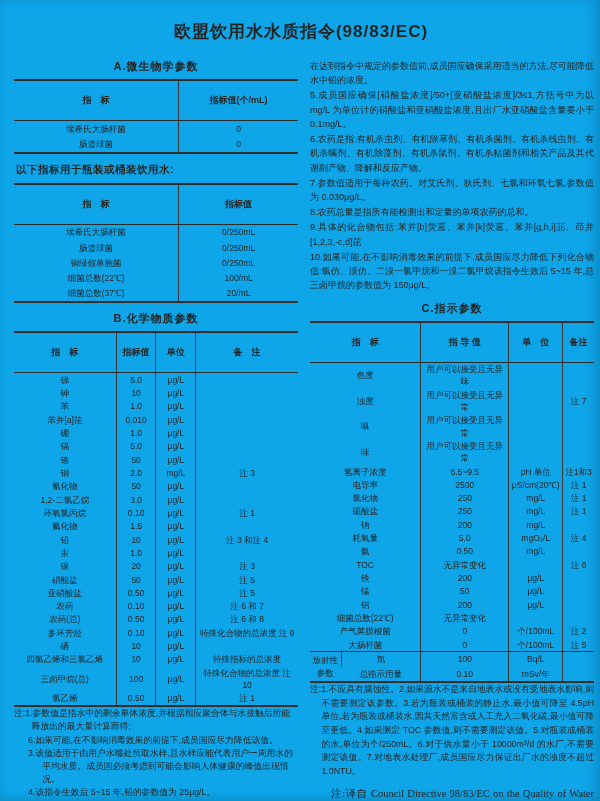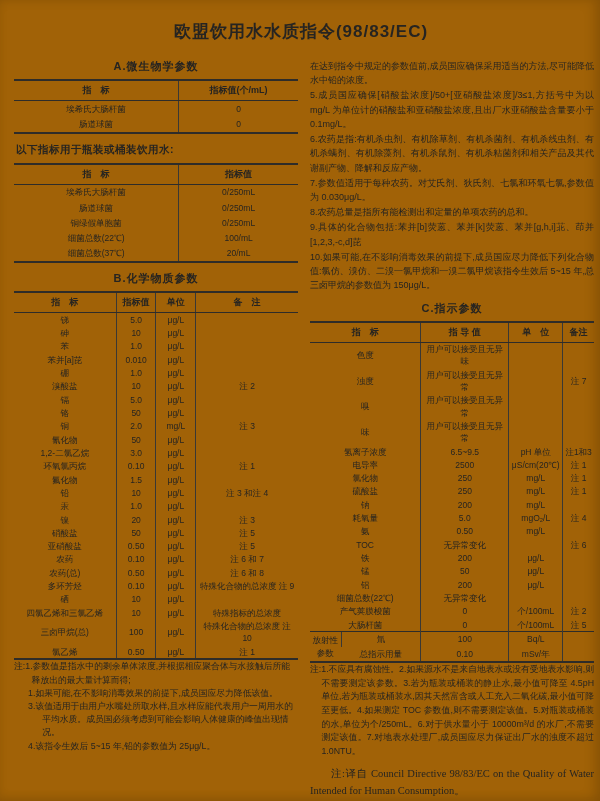--- a/index.html
+++ b/index.html
@@ -1,31 +1,31 @@
 <!DOCTYPE html>
 <html><head>
 <meta charset="utf-8">
 <style>
   * { margin:0; padding:0; box-sizing:border-box; }
   html,body { width:600px; height:801px; }
   body { background:#e8e6e2; font-family:"Liberation Sans", sans-serif; color:#262421; overflow:hidden; }
-  .page { width:600px; height:801px; background:#a16207; padding:14px 12px 10px 14px;
+  .page { width:600px; height:801px; background:#0ea5e9; padding:14px 12px 10px 14px;
           box-shadow:inset -6px 0 12px rgba(0,0,0,.12), inset 0 -4px 10px rgba(0,0,0,.06); }
   .title { text-align:center; font-size:17px; font-weight:bold; letter-spacing:1px; margin:6px 0 16px 0; }
   .columns { display:flex; gap:12px; }
   .col { width:284px; flex:0 0 284px; }
 
   h2.sec { text-align:center; font-size:11px; font-weight:bold; margin:8px 0 5px 0; letter-spacing:1px; }
   .col-left h2.first { margin-top:0; }
 
   table.tbl { width:100%; border-collapse:collapse; table-layout:fixed;
               border-top:2px solid #2e2c29; border-bottom:2px solid #2e2c29; }
   table.tbl th, table.tbl td { text-align:center; vertical-align:middle; padding:1px 2px;
               font-size:8.5px; line-height:1.45; }
-  table.tbl thead th { border-bottom:1px solid #2e2c29; font-weight:bold; font-size:9px; padding:3px 2px; }
+  table.tbl thead th { border-bottom:1px solid #2e2c29; font-weight:bold; font-size:9px; padding:13px 2px; }
   table.tbl td + td, table.tbl th + th { border-left:1px solid #3a3834; }
 
   table.tbl-a { margin-bottom:4px; }
   table.tbl-a td { padding:1.5px 2px; }
 
   .bottled { font-weight:bold; font-size:10.5px; margin:9px 0 6px 2px; letter-spacing:.5px; }
 
   table.tbl-b td { padding:0.5px 2px; }
 
   .notes-b { }
@@ -160,26 +160,20 @@
               <td>μg/L</td>
               <td></td>
             </tr>
             <tr>
               <td>硼</td>
               <td>1.0</td>
               <td>μg/L</td>
               <td></td>
             </tr>
             <tr>
-              <td>溴酸盐</td>
-              <td>10</td>
-              <td>μg/L</td>
-              <td>注 2</td>
-            </tr>
-            <tr>
               <td>镉</td>
               <td>5.0</td>
               <td>μg/L</td>
               <td></td>
             </tr>
             <tr>
               <td>铬</td>
               <td>50</td>
               <td>μg/L</td>
               <td></td>
@@ -284,21 +278,21 @@
               <td>氯乙烯</td>
               <td>0.50</td>
               <td>μg/L</td>
               <td>注 1</td>
             </tr>
           </tbody>
       </table>
 
       <div class="notes-b">
           <p>注:1.参数值是指水中的剩余单体浓度,并根据相应聚合体与水接触后所能释放出的最大量计算而得;</p>
-          <p>1.如果可能,在不影响消毒效果的前提下,成员国应尽力降低该值。</p>
+          <p>6.如果可能,在不影响消毒效果的前提下,成员国应尽力降低该值。</p>
           <p>3.该值适用于由用户水嘴处所取水样,且水样应能代表用户一周用水的平均水质。成员国必须考虑到可能会影响人体健康的峰值出现情况。</p>
           <p>4.该指令生效后 5~15 年,铅的参数值为 25μg/L。</p>
         </div>
     </div>
 
     <div class="col col-right">
       <div class="paras">
           <p>在达到指令中规定的参数值前,成员国应确保采用适当的方法,尽可能降低水中铅的浓度。</p>
           <p>5.成员国应确保[硝酸盐浓度]/50+[亚硝酸盐浓度]/3≤1,方括号中为以 mg/L 为单位计的硝酸盐和亚硝酸盐浓度,且出厂水亚硝酸盐含量要小于 0.1mg/L。</p>
           <p>6.农药是指:有机杀虫剂、有机除草剂、有机杀菌剂、有机杀线虫剂、有机杀螨剂、有机除藻剂、有机杀鼠剂、有机杀粘菌剂和相关产品及其代谢副产物、降解和反应产物。</p>

